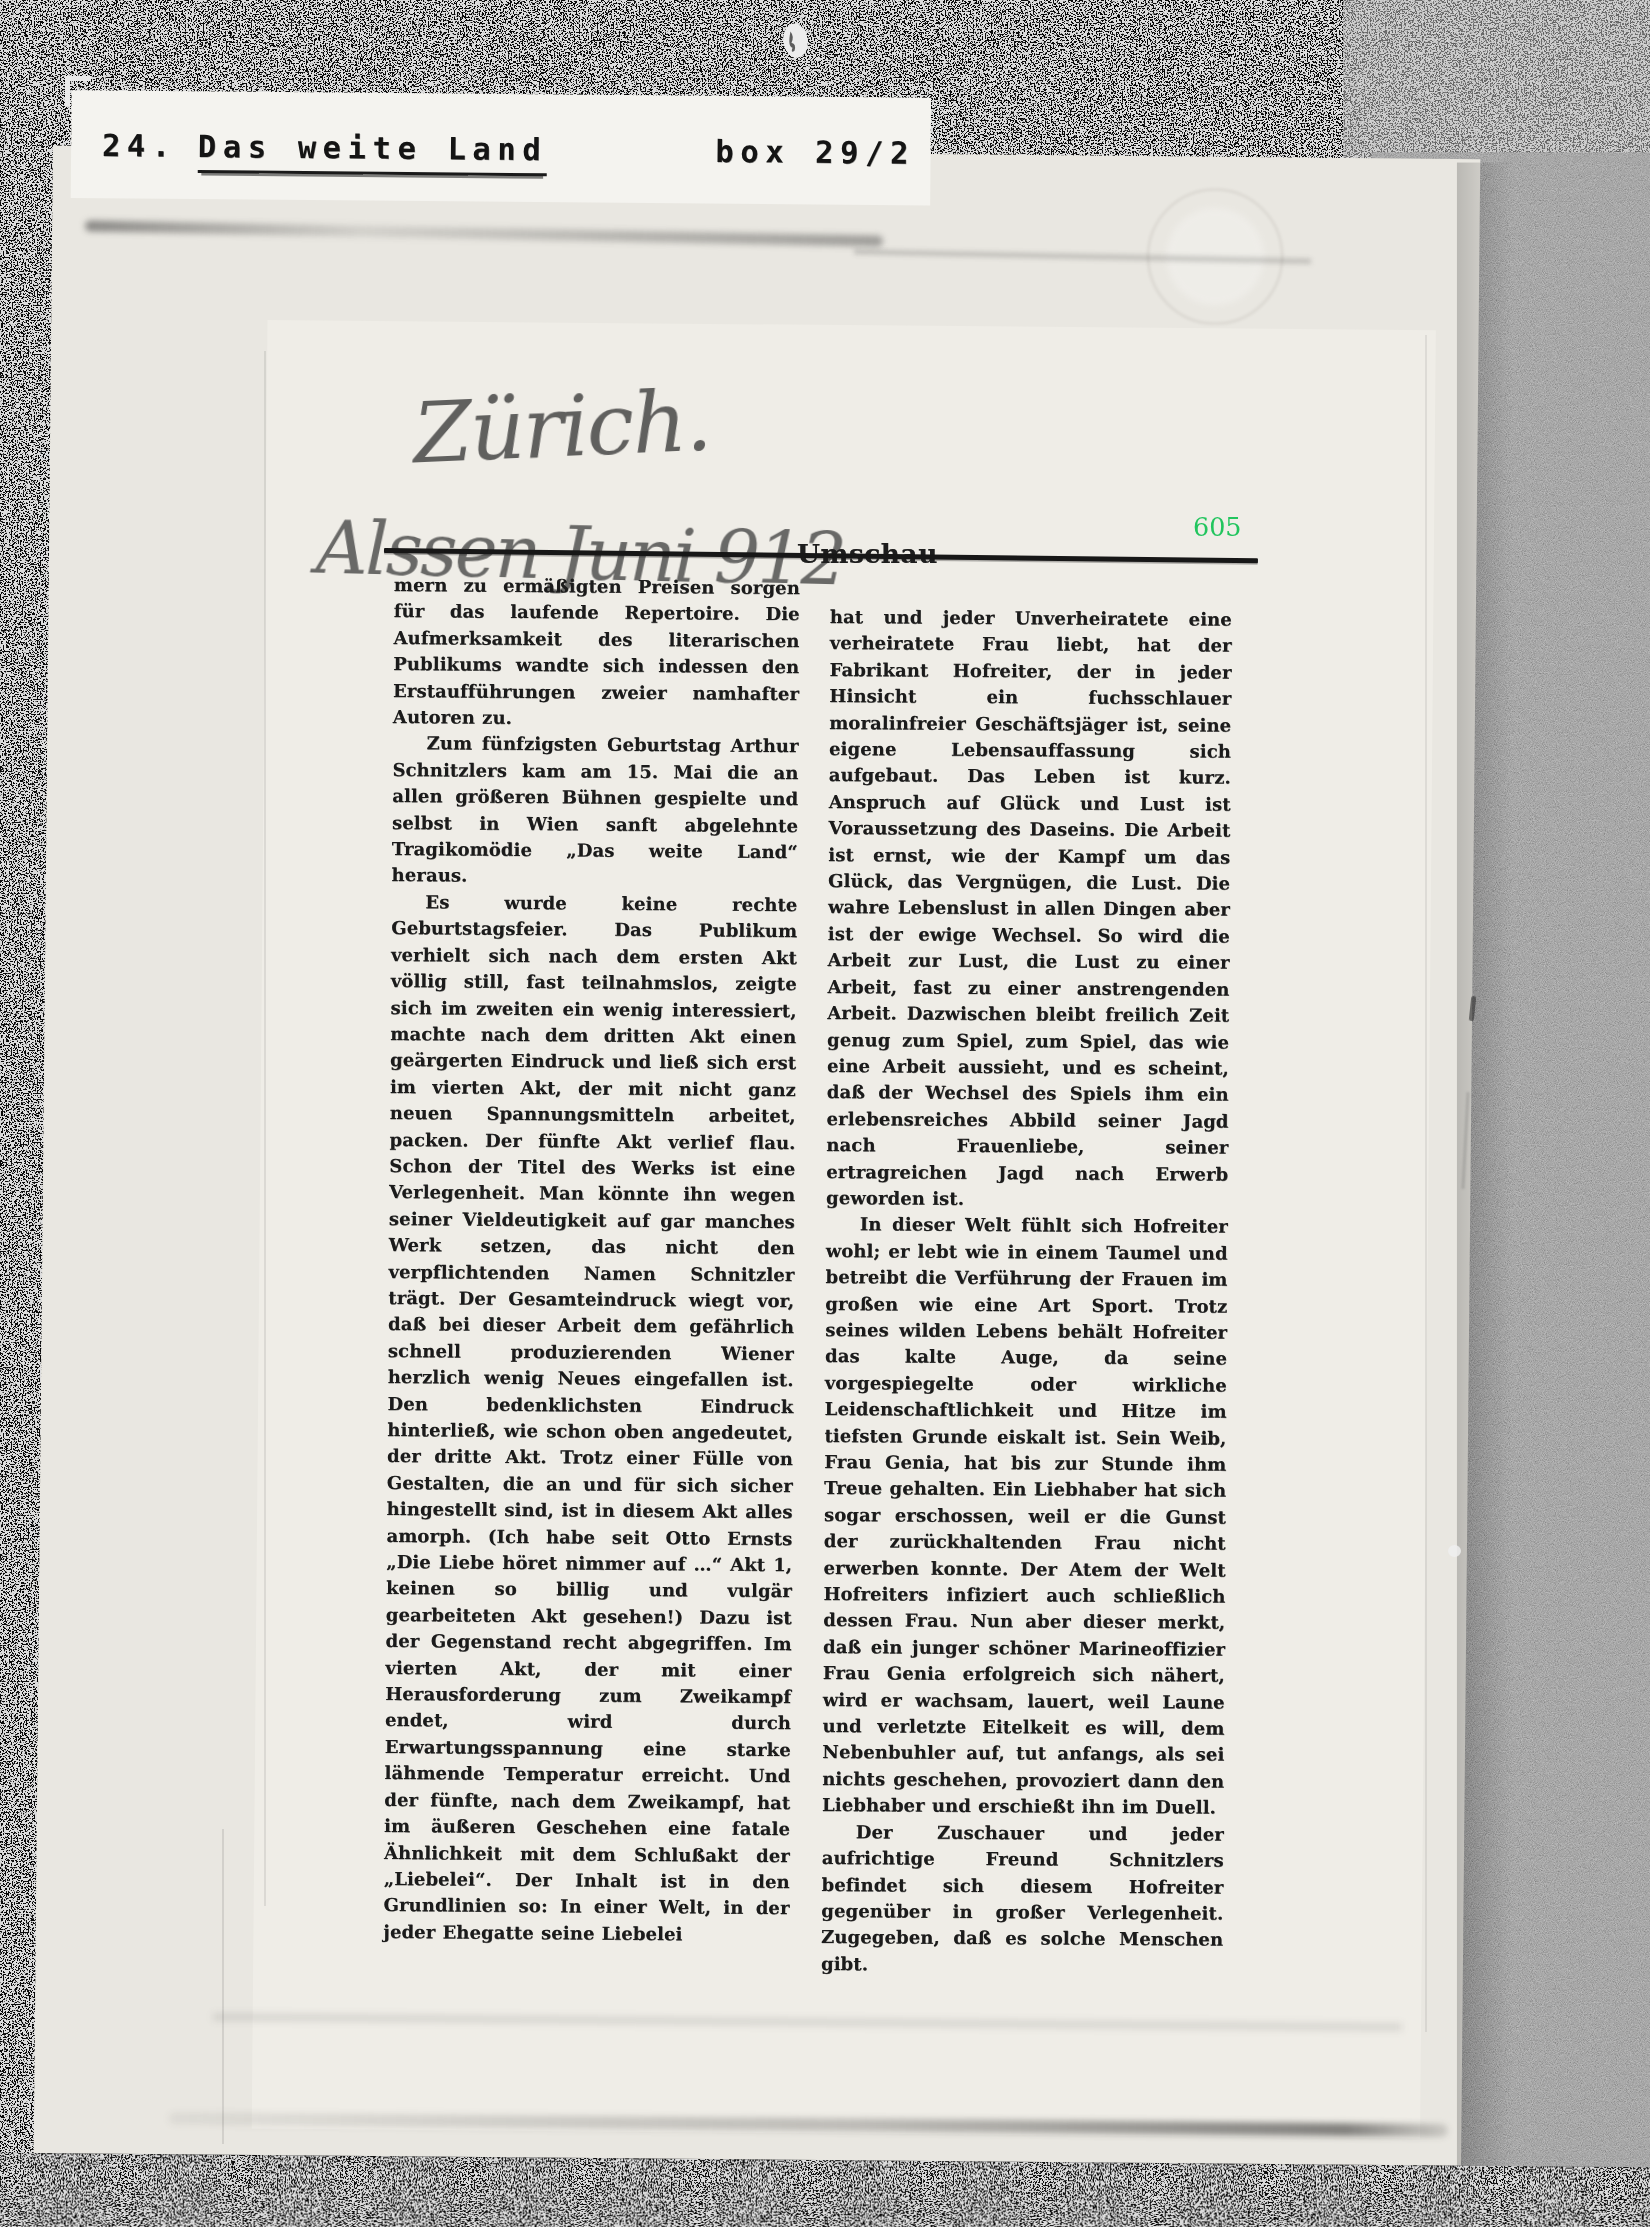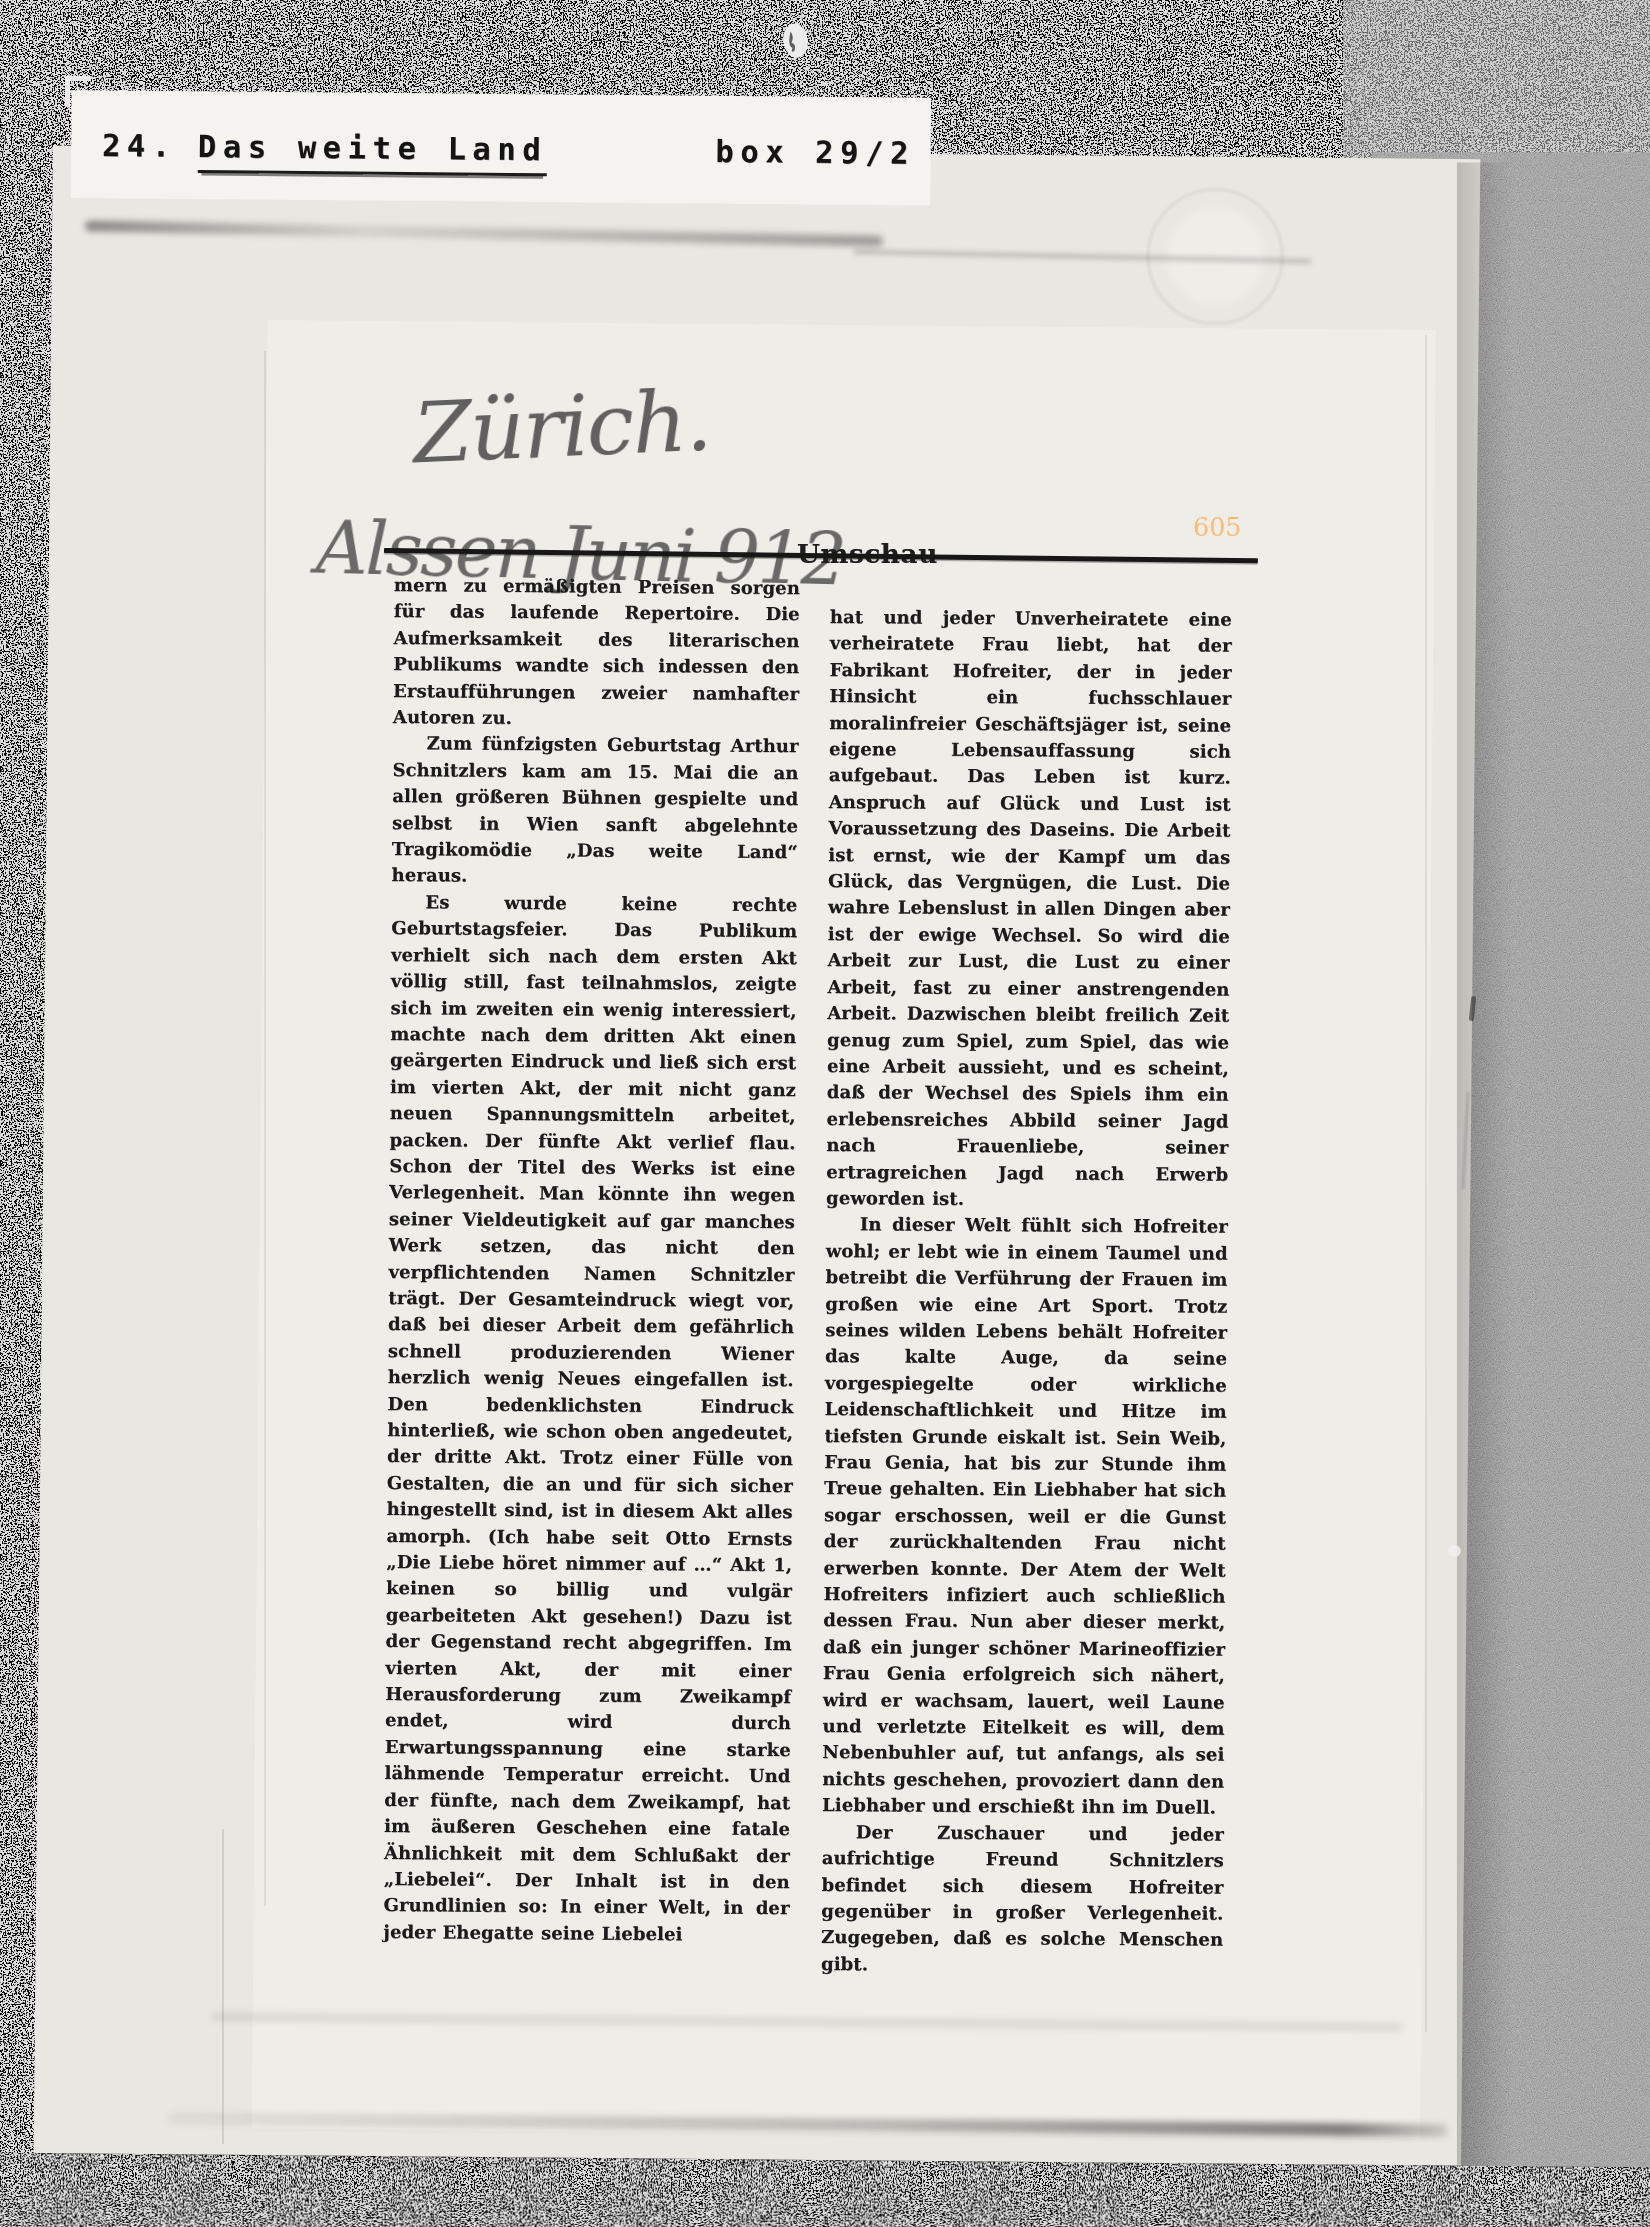--- a/index.html
+++ b/index.html
@@ -20,21 +20,21 @@
 
   
   .hw{font-style:italic;font-family:"DejaVu Serif",serif;color:#3d3d3d;
       filter:blur(0.6px);white-space:nowrap;}
   .hw1{left:413px;top:377px;font-size:85px;opacity:.8;transform:rotate(-2.5deg);letter-spacing:-2px;}
   .hw2{left:316px;top:512px;font-size:72px;opacity:.75;transform:rotate(1.4deg);letter-spacing:-2.5px;}
 
   
   .umschau{left:797px;top:508px;font-size:26.4px;font-weight:700;color:#1d1d1d;
     letter-spacing:0.5px;text-shadow:0 0 0.5px rgba(20,20,20,.6);margin-top:30px;}
-  .pagenum{left:1193px;top:512px;font-size:25.4px;color:#fdba74;}
+  .pagenum{left:1193px;top:512px;font-size:25.4px;color:#22c55e;}
   .rule{left:384px;top:548px;width:874px;height:4.6px;background:#171717;
     transform:rotate(0.67deg);transform-origin:left center;border-radius:1px;
     box-shadow:0 1.5px 0 rgba(25,25,25,.3);}
 
   
   .column{font-family:"DejaVu Serif",serif;font-weight:700;font-size:18px;line-height:26.4px;
     text-align:justify;color:#1b1b1b;letter-spacing:0.1px;word-spacing:0.8px;
     text-shadow:0.3px 0.4px 0.5px rgba(25,25,25,.55);}
   .column p{margin:0;}
   .column p.ind{text-indent:34px;}

